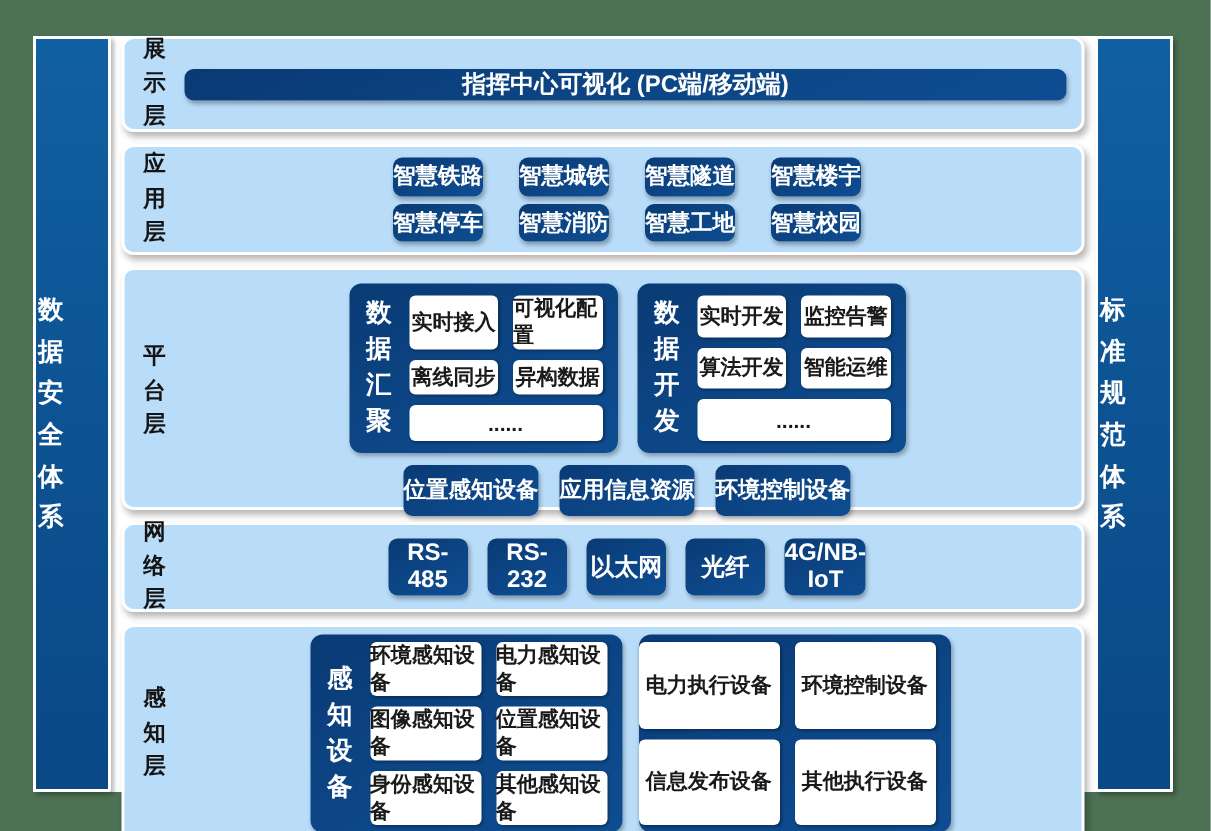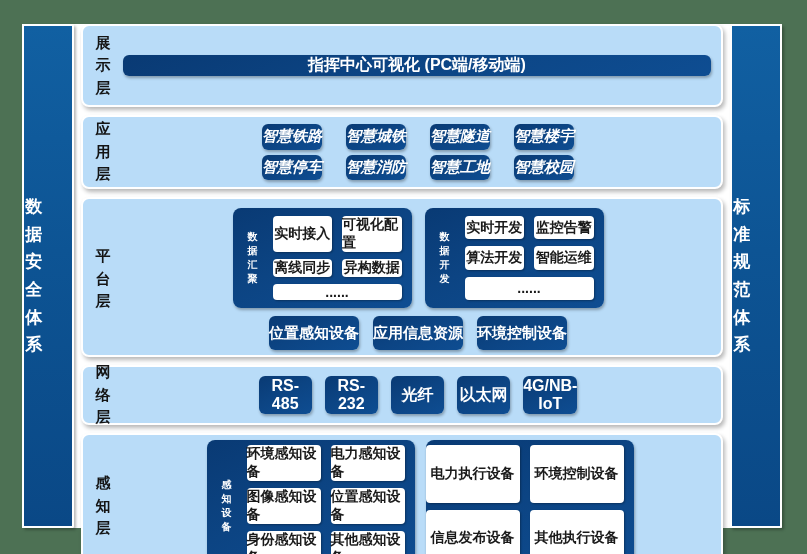--- a/index.html
+++ b/index.html
@@ -61,34 +61,34 @@
     box-shadow:1px 1px 2px rgba(0,0,0,0.3);
   }
   .gbox {
     background:linear-gradient(155deg,#093a74 0%,#0c4483 45%,#0e4d92 100%);
     border-radius:8px; box-shadow:1px 2px 3px rgba(0,0,0,0.3);
     display:flex; gap:8px; flex:1;
   }
   .gtitle {
     width:24px; flex:0 0 24px; margin-left:8px;
     display:flex; align-items:center; justify-content:center;
-    color:#ffffff; font-size:10px; font-weight:bold;
+    color:#ffffff; font-size:17px; font-weight:bold;
   }
   .gtitle .vtxt { line-height:1.42; }
   .grows { flex:1; display:flex; flex-direction:column; gap:7px; margin-right:10px; }
   .grow { flex:1; display:flex; gap:10px; }
   .grow .wbox { flex:1; }
 
   
-  .layer-presentation { height:83px; padding:10px 10px 10px 0; }
+  .layer-presentation { height:64px; padding:10px 10px 10px 0; }
   .layer-presentation .dbox.banner { flex:1; font-size:16px; }
 
   .layer-application { height:74px; padding:7px 8px 7px 0; }
   .layer-application .lcontent { gap:5px; }
-  .app-row { flex:1; display:flex; gap:24px;font-style:italic; }
+  .app-row { flex:1; display:flex; gap:24px; }
   .app-row .dbox { flex:1; }
 
   .layer-platform { height:162px; padding:9px 8px 5px 0; }
   .layer-platform .lcontent { gap:8px; }
   .pgroups { flex:1; display:flex; gap:13px; }
   .pgroup { padding:8px 0; }
   .res-row { height:34px; flex:0 0 34px; display:flex; gap:14px; }
   .res-row .dbox { flex:1; }
 
   .layer-network { height:60px; padding:9px 8px 9px 0; }
@@ -195,22 +195,22 @@
       </div>
 
       <div class="layer layer-network">
         <div class="llabel">
           <span class="vtxt">网络层</span>
         </div>
         <div class="lcontent">
           <div class="net-row">
             <div class="dbox">RS-485</div>
             <div class="dbox">RS-232</div>
+            <div class="dbox">以太网</div>
             <div class="dbox">光纤</div>
-            <div class="dbox">以太网</div>
             <div class="dbox">4G/NB-IoT</div>
           </div>
         </div>
       </div>
 
       <div class="layer layer-perception">
         <div class="llabel">
           <span class="vtxt">感知层</span>
         </div>
         <div class="lcontent">

